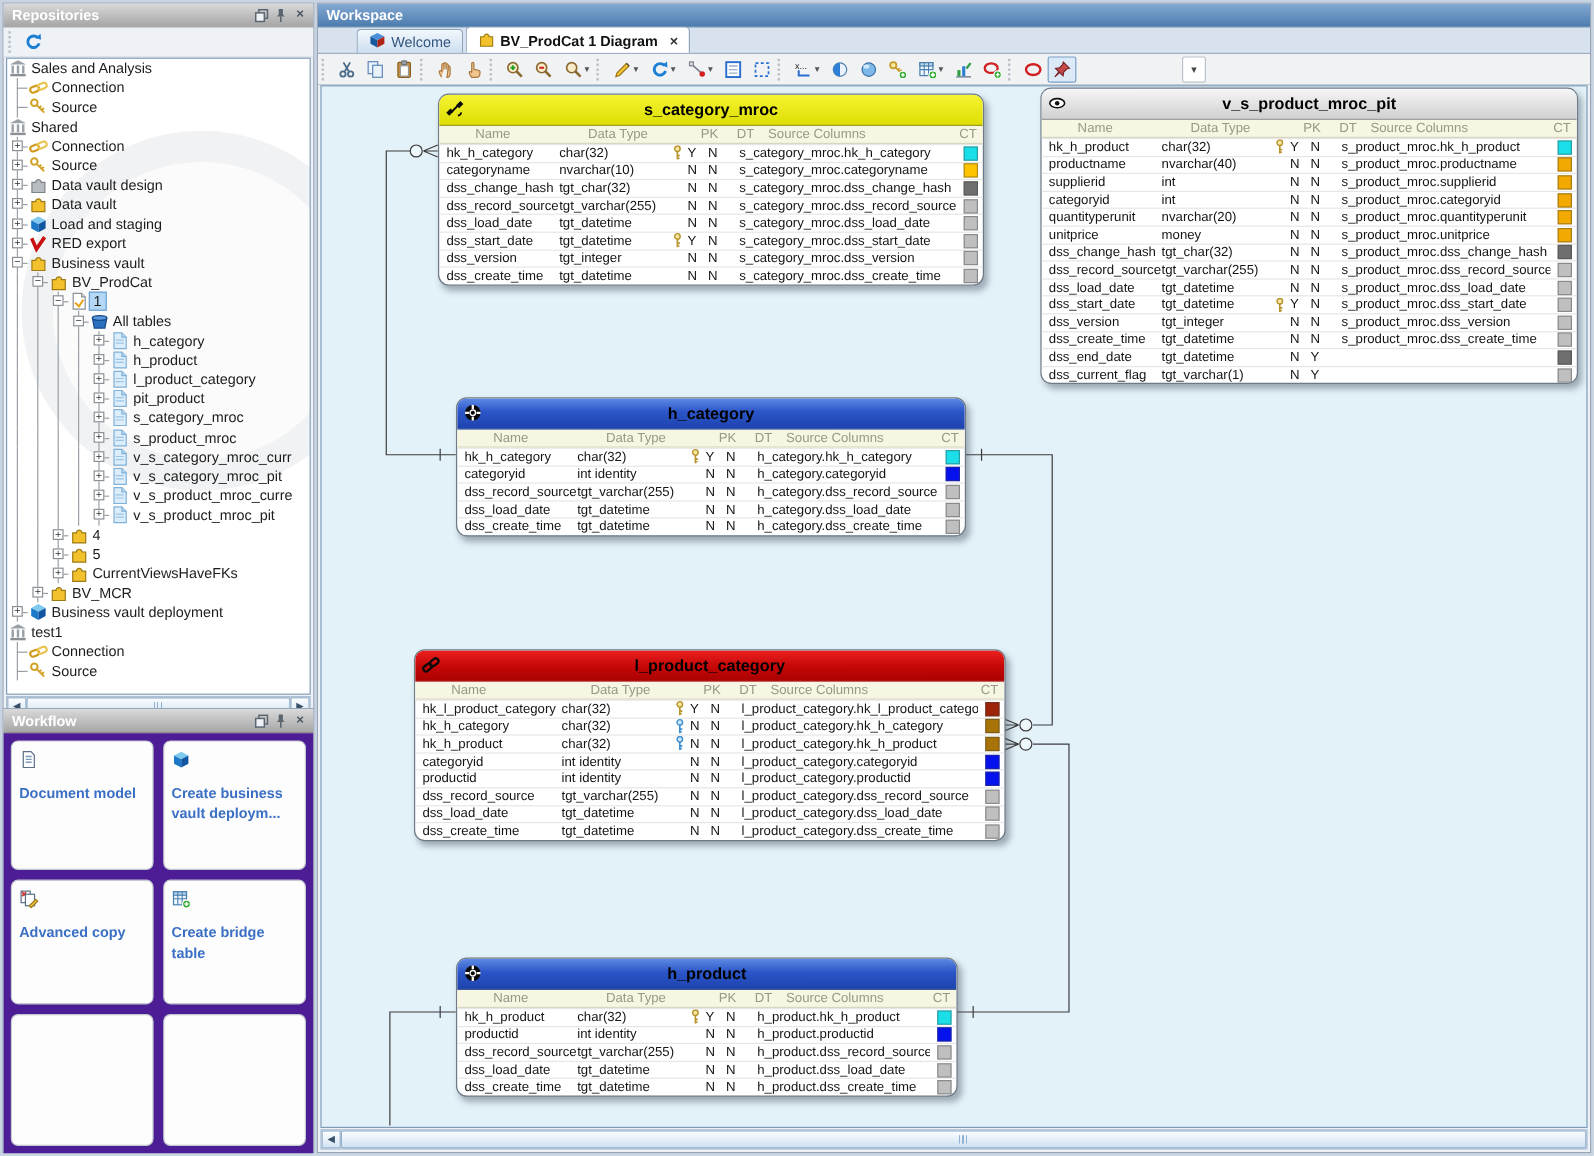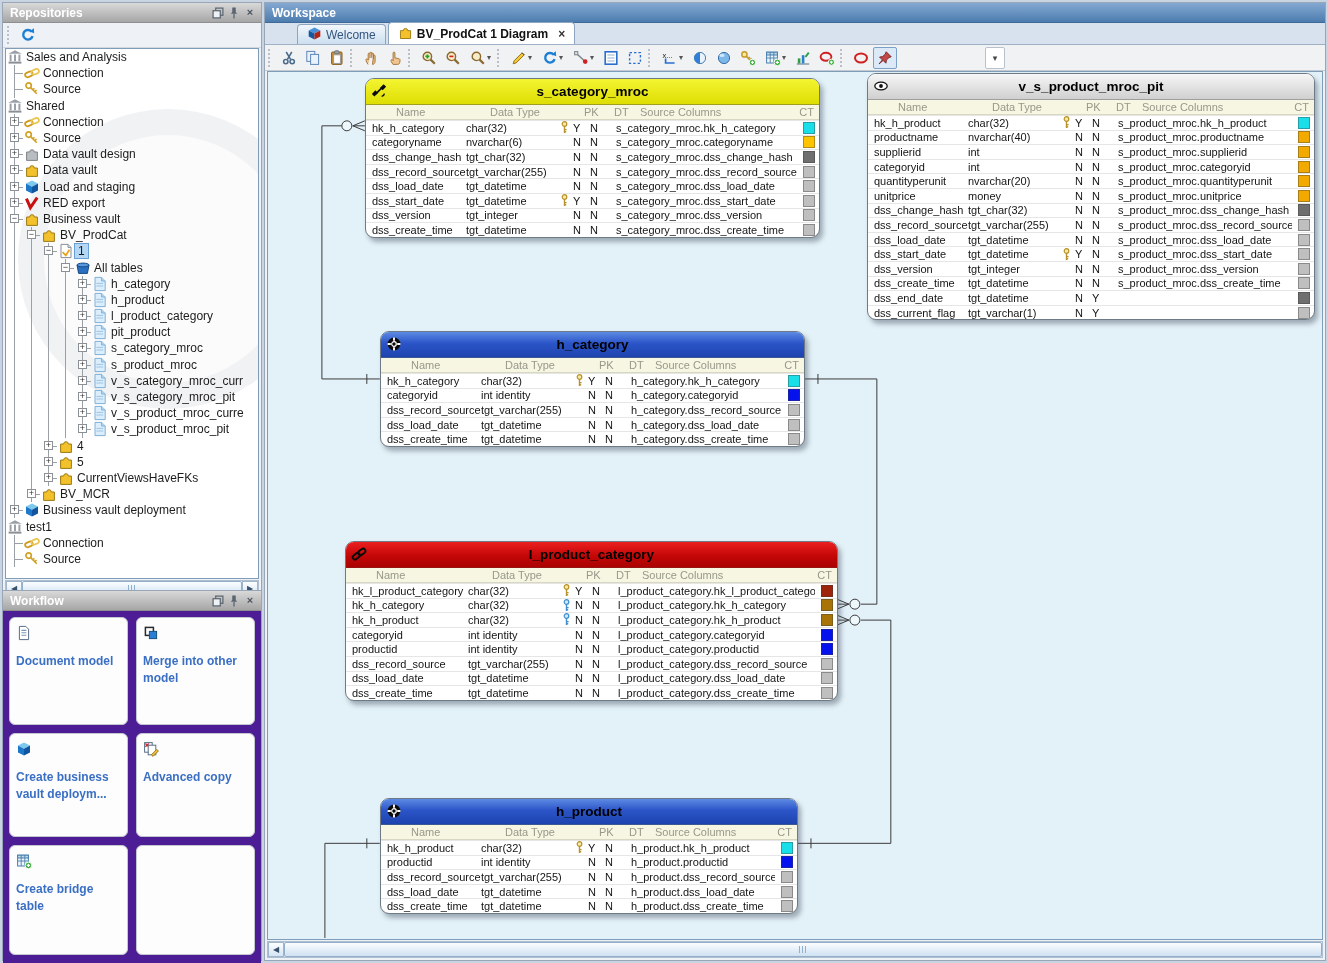--- a/index.html
+++ b/index.html
@@ -590,24 +590,20 @@
         </svg>
       </span>
     <span class="wbtn">×</span>
   </div>
   <div class="cards" id="cardsRoot">
       <div class="card"><span class="cicon"><svg viewBox="0 0 16 16" width="16" height="16">
             <path d="M3.4 1.4h6.4l2.8 2.8v10.4H3.4z" fill="#fff" stroke="#5a6e86"></path>
             <path d="M5.4 5.4h5M5.4 7.8h5M5.4 10.2h5" stroke="#7b98b8" stroke-width="1.1"></path>
           </svg></span><span>Document model</span></div>
       <div class="card"><span class="cicon"><svg viewBox="0 0 16 16" width="16" height="16">
-            <rect x="2.4" y="2.4" width="8" height="8" fill="none" stroke="#2b2b2b" stroke-width="1.5"></rect>
-            <rect x="6.4" y="6.4" width="7.2" height="7.2" fill="#2a7fd4" stroke="#17527f"></rect>
-          </svg></span><span>Merge into other model</span></div>
-      <div class="card"><span class="cicon"><svg viewBox="0 0 16 16" width="16" height="16">
             <polygon points="8,1.4 14,4.6 8,7.8 2,4.6" fill="#7ec9ee"></polygon>
             <polygon points="2,4.6 8,7.8 8,14.6 2,11.4" fill="#1d78c8"></polygon>
             <polygon points="14,4.6 8,7.8 8,14.6 14,11.4" fill="#0f55a0"></polygon>
           </svg></span><span>Create business vault deploym...</span></div>
       <div class="card"><span class="cicon"><svg viewBox="0 0 16 16" width="16" height="16">
             <rect x="1.6" y="1.6" width="7.6" height="9.6" fill="#fff" stroke="#5a6e86"></rect>
             <path d="M2.4 2.4l3.4 3.4M2.4 5.8L5.8 2.4" stroke="#d03030" stroke-width="1.4"></path>
             <rect x="5.2" y="4.2" width="7.6" height="9.6" fill="#fff" stroke="#5a6e86"></rect>
             <path d="M8.4 13.8l5.4-5.4 1.6 1.6-5.4 5.4z" fill="#f3c13a" stroke="#9a7a20"></path>
           </svg></span><span>Advanced copy</span></div>
@@ -857,21 +853,21 @@
             <span class="pkl">Y</span>
           </span>
             <span>N</span>
             <span class="c-src">s_category_mroc.hk_h_category</span>
             <span class="c-ct">
             <span class="ctsq" style="background:#1ADFE8"></span>
           </span>
           </div>
         <div class="erow">
             <span class="c-name">categoryname</span>
-          <span class="c-type">nvarchar(6)</span>
+          <span class="c-type">nvarchar(10)</span>
             <span class="c-pk">
             <span class="pkk"></span>
             <span class="pkl">N</span>
           </span>
             <span>N</span>
             <span class="c-src">s_category_mroc.categoryname</span>
             <span class="c-ct">
             <span class="ctsq" style="background:#FFC400"></span>
           </span>
           </div>

